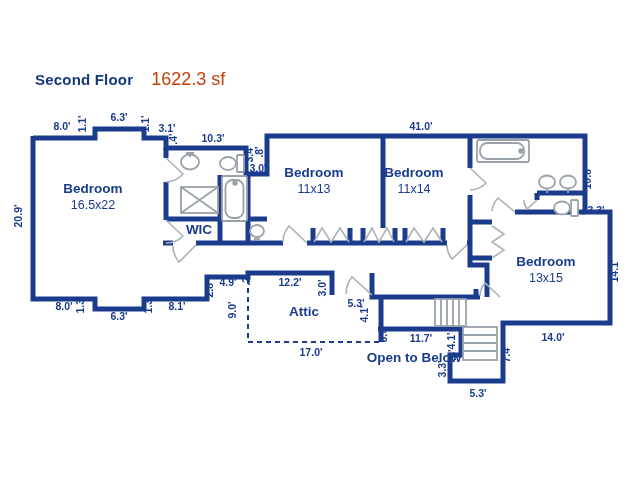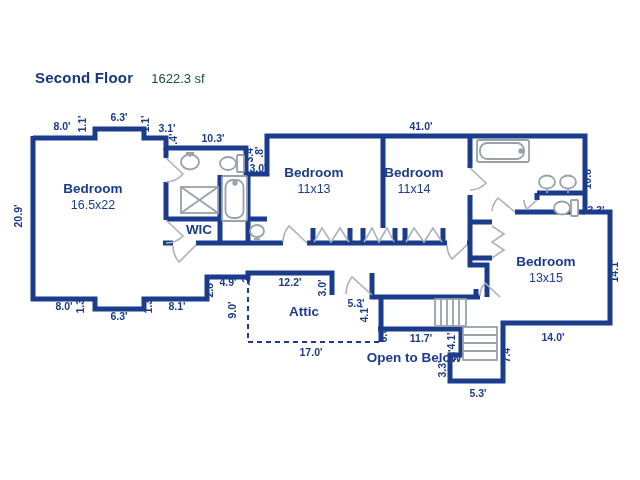--- a/index.html
+++ b/index.html
@@ -1,20 +1,20 @@
 <!DOCTYPE html>
 <html><head>
 <meta charset="utf-8">
 <style>
   html,body{margin:0;padding:0;background:#ffffff;}
   .stage{position:relative;width:640px;height:480px;background:#ffffff;overflow:hidden;
          font-family:"Liberation Sans", sans-serif;}
   .title-row{position:absolute;left:35px;top:69px;white-space:nowrap;}
   .title-row .t{font-size:15px;font-weight:bold;color:#17377e;letter-spacing:.2px;}
-  .title-row .a{font-size:13px;color:#14532d;margin-left:18px;text-align:center;}
+  .title-row .a{font-size:18px;color:#c2410c;margin-left:18px;text-align:center;}
   svg text{fill:#1b3c8c;}
   text.dim{font-size:10.5px;font-weight:bold;}
   text.room{font-size:13.5px;font-weight:bold;}
   text.rsize{font-size:12.5px;font-weight:normal;}
 </style>
 </head>
 <body>
 
 <div class="stage">
   <div class="title-row">

